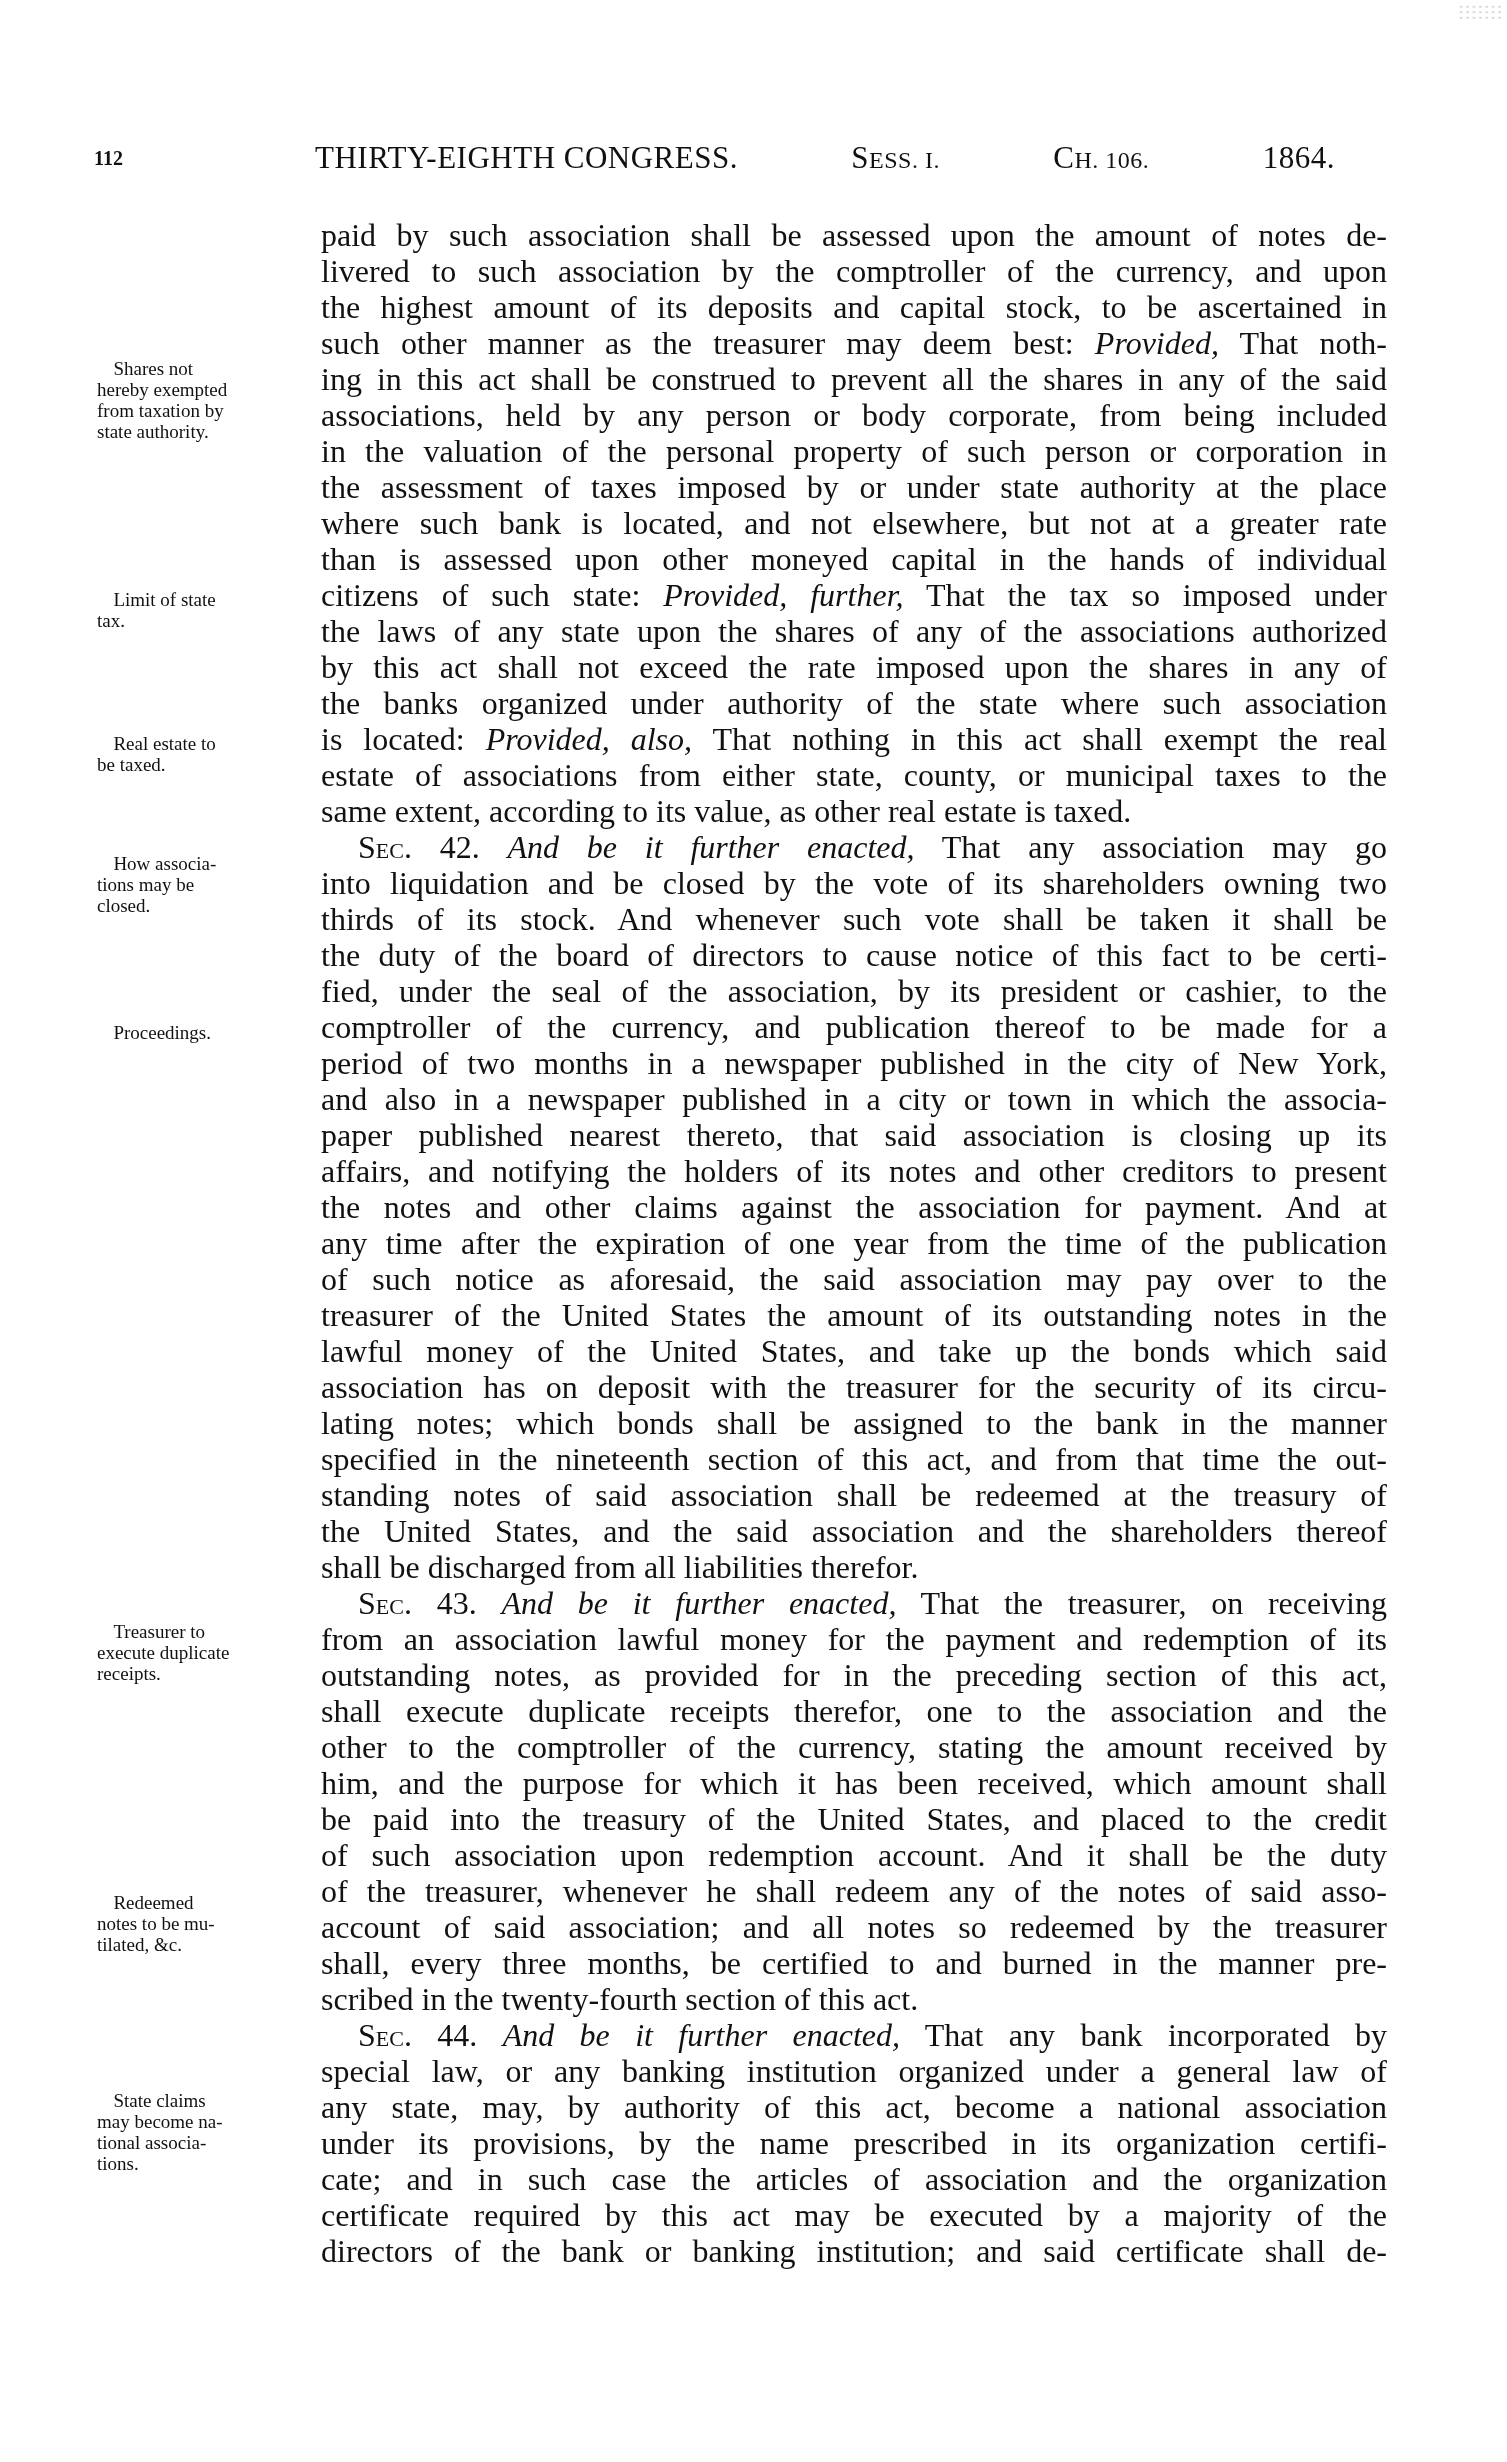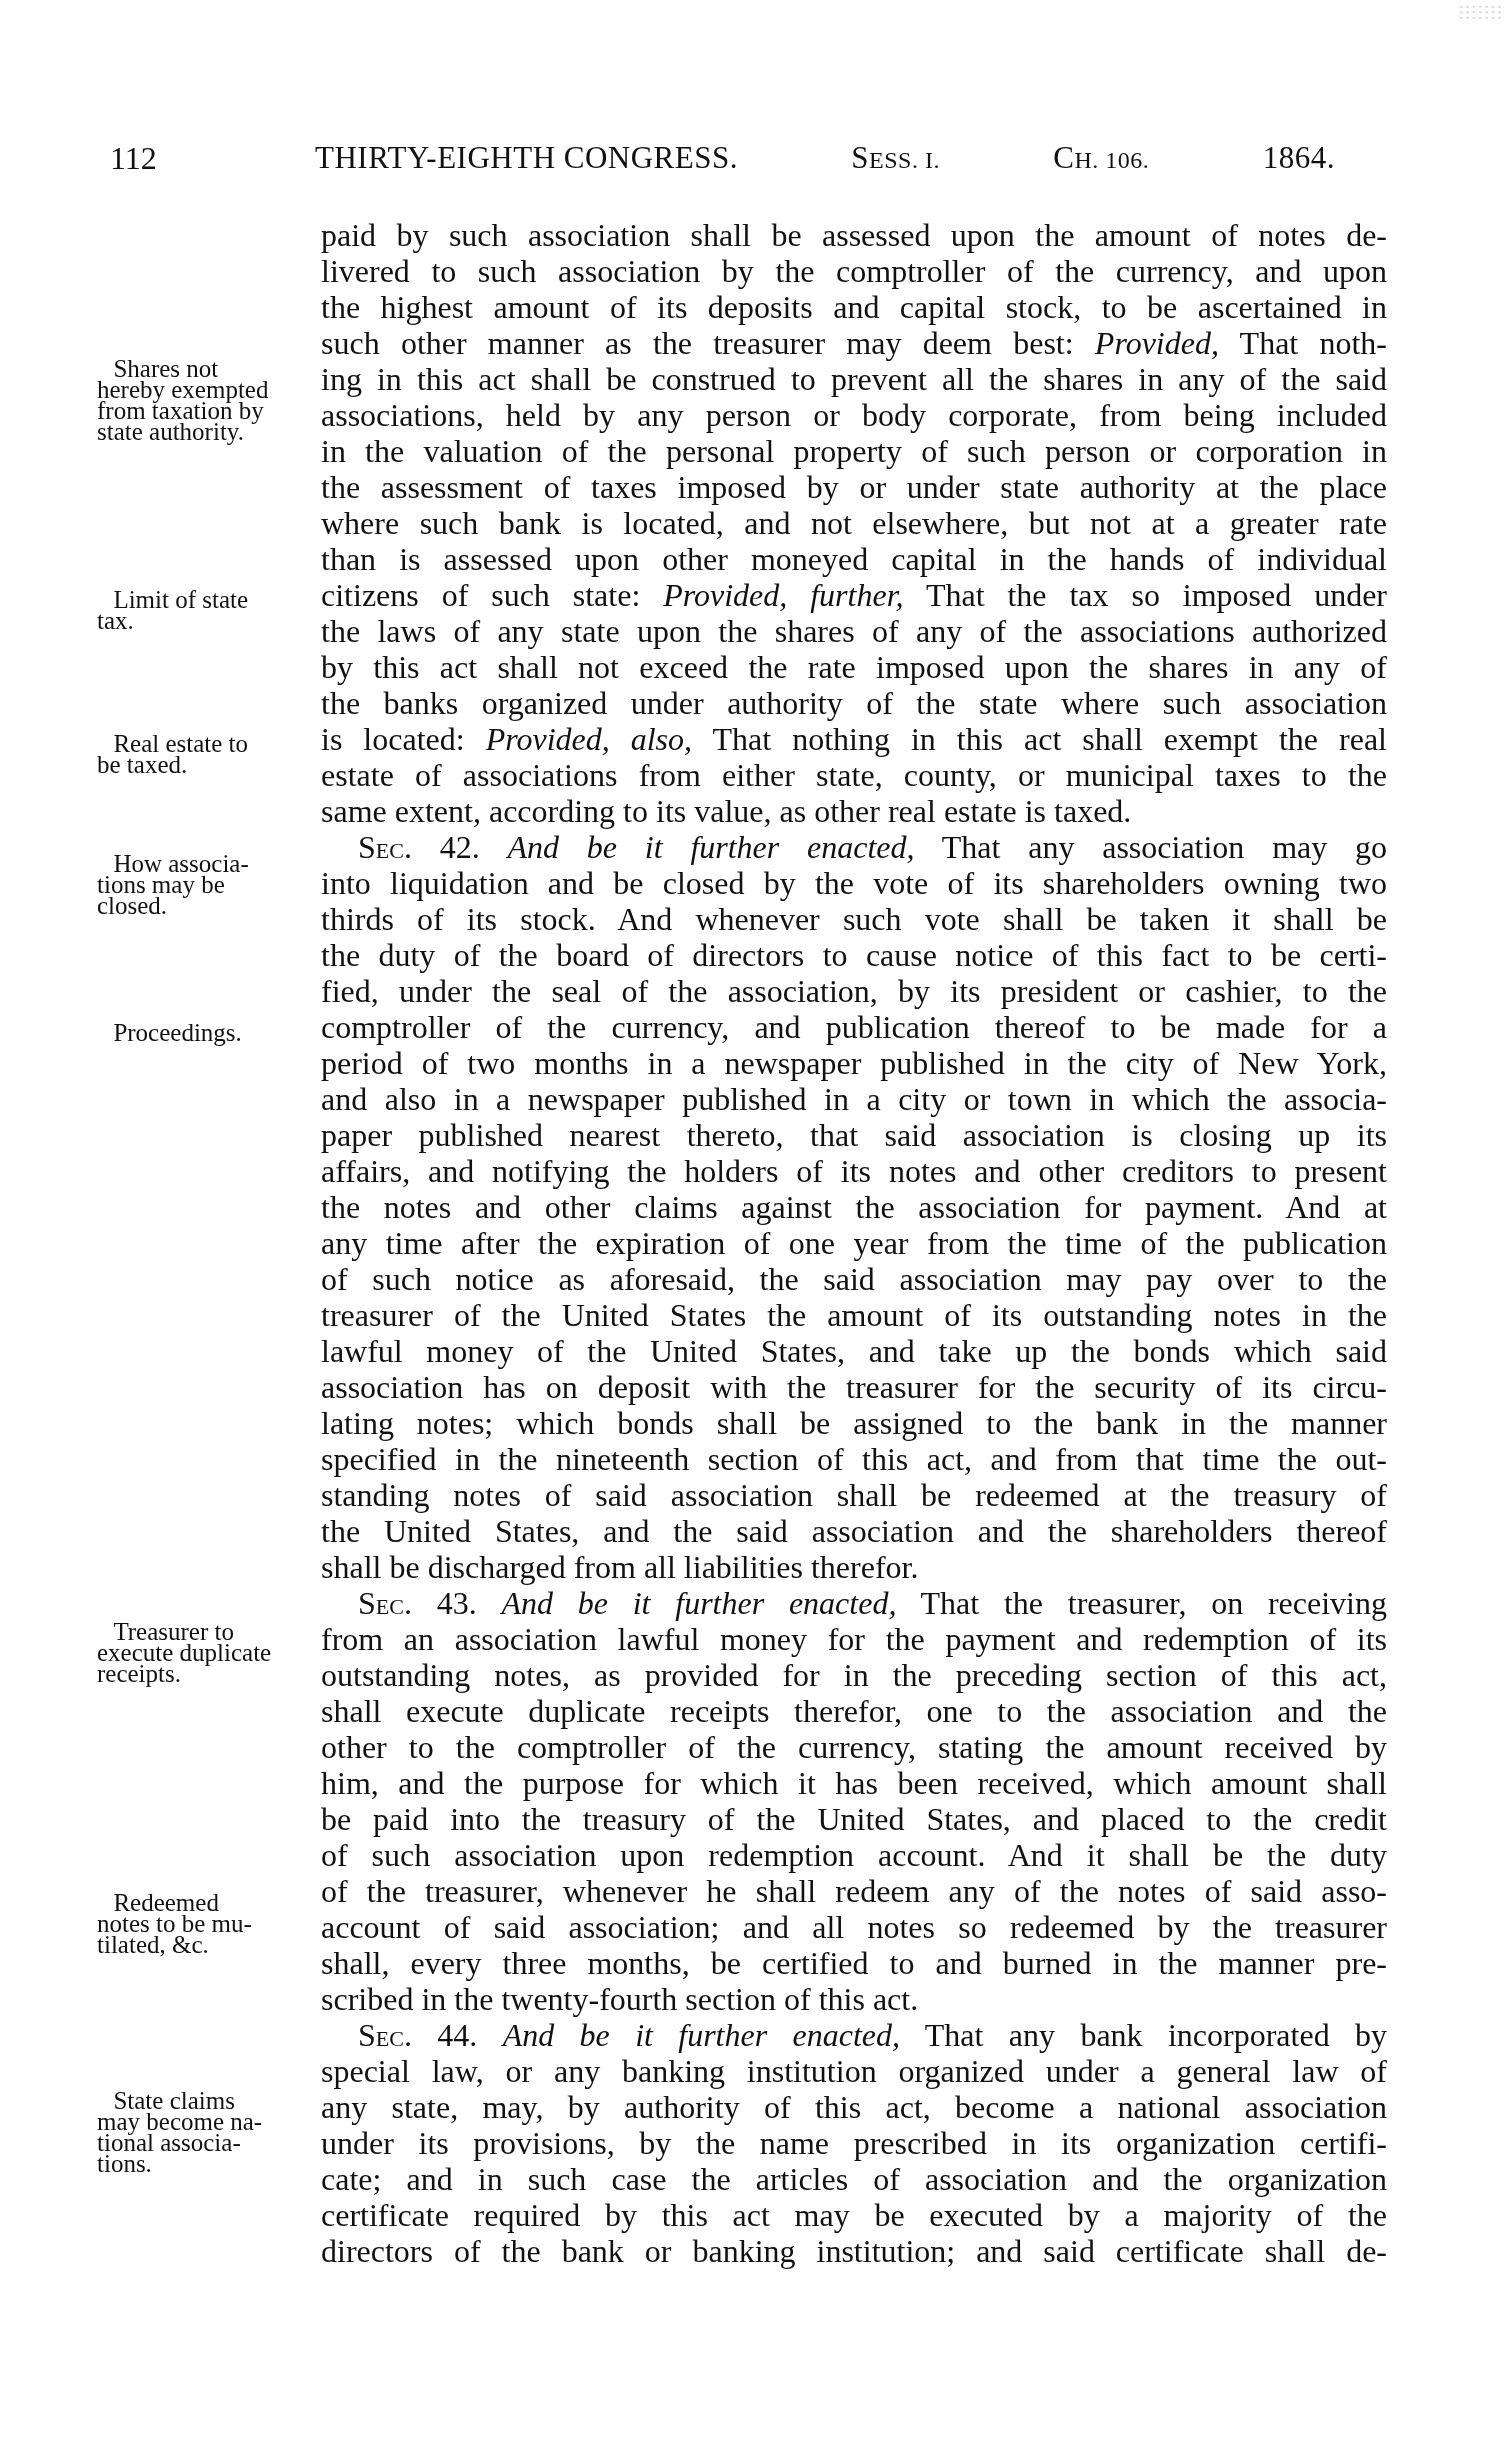--- a/index.html
+++ b/index.html
@@ -1,30 +1,30 @@
 <!DOCTYPE html>
 <html style="font-size:14.6px"><head>
 <meta charset="utf-8">
 <style>
   html, body { margin: 0; padding: 0; background: #ffffff; }
   body { width: 1508px; height: 2462px; position: relative; overflow: hidden;
          font-family: "Liberation Serif", "DejaVu Serif", serif; color: #111; }
   .header { position: absolute; top: 135px; left: 0; width: 1508px; height: 46px; }
-  .page-number { position: absolute; left: 110px; top: 0; font-size: 32px; line-height: 46px; font-weight: normal; }
+  .page-number { position: absolute; left: 94px; top: 0; font-size: 20px; line-height: 46px; font-weight: bold; }
   .running-head { position: absolute; left: 315px; top: 0; width: 1020px; font-size: 31px; line-height: 46px;
                   display: flex; justify-content: space-between; letter-spacing: 0.5px; font-family: Liberation Serif, serif; }
   .running-head .sc-small { font-size: 24px; }
   .body-text { position: absolute; left: 321px; top: 217px; width: 1066px; }
   .line { height: 36px; line-height: 36px; font-size: 32px; white-space: nowrap;
           text-align: justify; text-align-last: justify; overflow: hidden; }
   .line.last { text-align-last: left; }
   .line.indent { padding-left: 37px; }
   .line i { font-style: italic; }
   .sec-label { font-variant: small-caps; }
-  .sidenote { position: absolute; left: 97px; width: 208px; font-size: 25px; line-height: 21px; }
+  .sidenote { position: absolute; left: 97px; width: 208px; font-size: 19px; line-height: 21px; }
   .sidenote .sn-line { display: block; white-space: nowrap; }
   .sidenote .sn-line.first { padding-left: 16.4px; }
   .speck { position: absolute; right: 3.7px; top: 3.7px; width: 46px; height: 18px; opacity: 0.35;
            background-image: radial-gradient(#777 0.9px, transparent 1.4px); background-size: 6.4px 5.5px; }
 </style>
 </head>
 <body>
 
 <div class="header">
   <span class="page-number">112</span>

